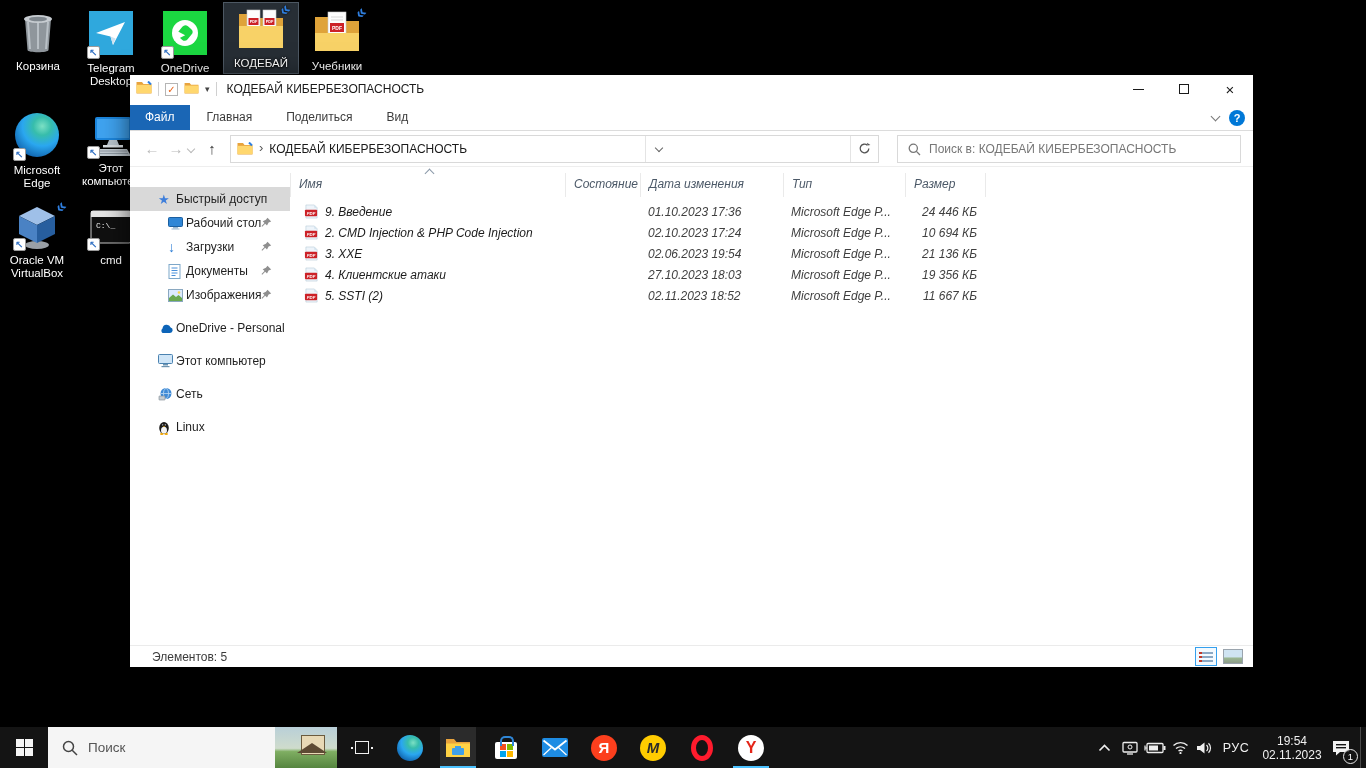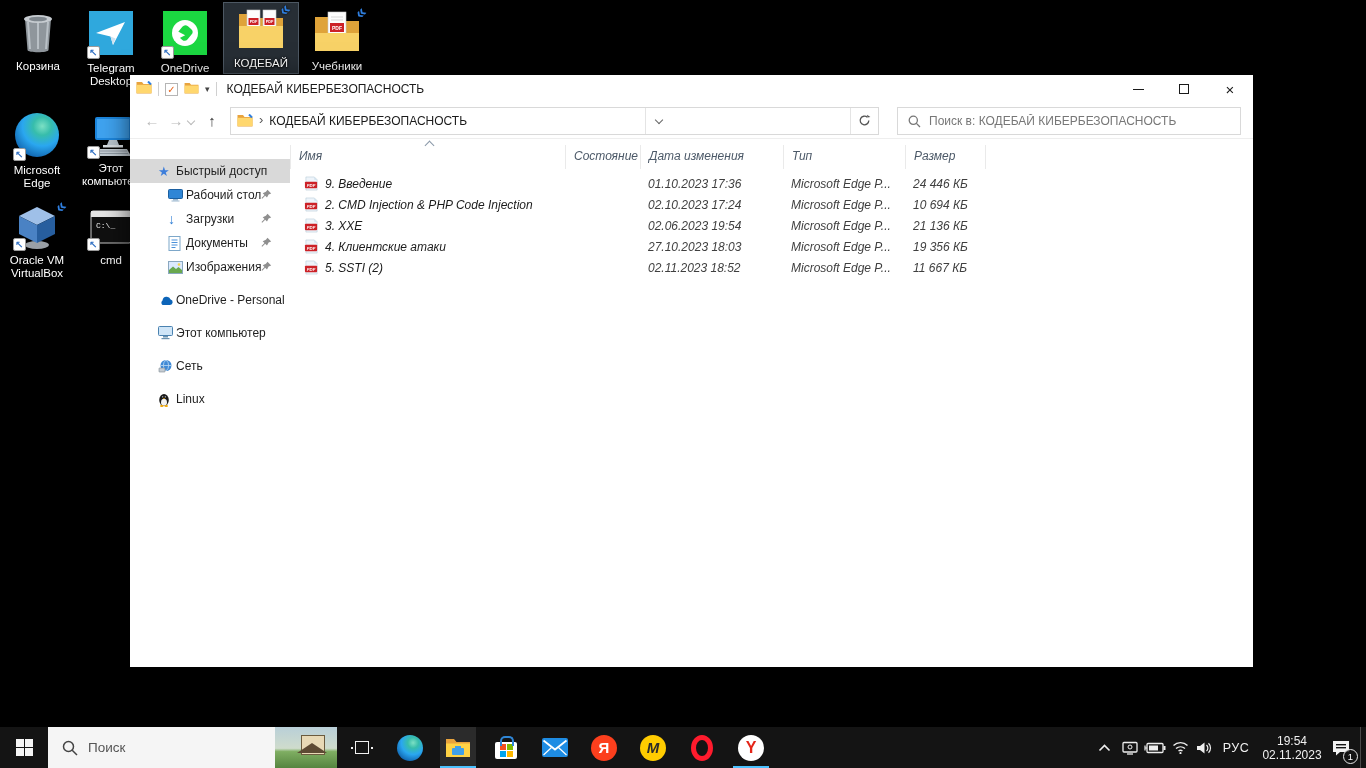--- a/index.html
+++ b/index.html
@@ -72,21 +72,21 @@
   .colheads { display:flex; height:24px; color:#4c5968; position:relative; }
   .ch { padding:4px 8px 0 8px; border-left:1px solid #eaeaea; }
   .ch:first-child { border-left:0; padding-left:14px; }
   .ch-name { width:275px; } .ch-status { width:75px; } .ch-mod { width:143px; } .ch-type { width:122px; } .ch-size { width:80px; } .ch-fill { flex:1; }
   .sort-caret { position:absolute; left:136px; top:-3px; width:7px; height:7px; border-left:1.2px solid #8a98a8; border-top:1.2px solid #8a98a8; transform:rotate(45deg); }
   .frow { display:flex; height:21px; align-items:center; color:#3f3f3f; }
   .fc { padding:0 8px; white-space:nowrap; overflow:hidden; }
   .fc-name { width:275px; padding-left:14px; display:flex; align-items:center; gap:6px; color:#1c1c1c; }
   .fc-name svg { flex:none; }
   .fc-status { width:75px; } .fc-mod { width:143px; } .fc-type { width:122px; }
-  .fc-size { width:80px; }
+  .fc-size { width:80px; text-align:right; }
   .rows { margin-top:4px; }
 
   .statusbar { height:22px; border-top:1px solid #ebebeb; display:flex; align-items:center; padding:0 10px 0 22px; color:#3b3b3b; }
   .view-toggles { margin-left:auto; display:flex; gap:6px; align-items:center; }
   .vt-details { width:22px; height:19px; border:1.5px solid #35a0ee; background:#f3faff; display:flex; flex-direction:column; justify-content:center; gap:2px; padding:2px 3px; }
   .vt-details i { display:block; height:2px; background:#8aa8c4; position:relative; }
   .vt-details i::before { content:""; position:absolute; left:0; top:0; width:3px; height:2px; background:#c0392b; }
   .vt-thumbs { width:20px; height:15px; border:1px solid #9aa4ad; background:linear-gradient(180deg,#cfe4f2 0%,#cfe4f2 55%,#9bb893 60%,#8d9c8a 100%); }
 
   
@@ -266,20 +266,30 @@
       <div class="wc wc-min">
           <i></i>
         </div>
       <div class="wc wc-max">
           <i></i>
         </div>
       <div class="wc wc-close">×</div>
     </div>
   </div>
 
+  <div class="tabsrow">
+    <div class="tab tab-file">Файл</div>
+    <div class="tab">Главная</div>
+    <div class="tab">Поделиться</div>
+    <div class="tab">Вид</div>
+    <div class="tabsrow-right">
+      <span class="ribbon-chev"></span>
+      <span class="help-btn">?</span>
+    </div>
+  </div>
 
   <div class="navbar">
     <span class="nav-arrow">←</span>
     <span class="nav-arrow">→</span>
     <span class="nav-chev"></span>
     <span class="nav-arrow enabled">↑</span>
     <div class="addressbar">
       <span class="addr-folder">
           <svg width="16" height="13" viewBox="0 0 16 13">
             <path d="M.5 1 h5.5 l1.5 2 h8 v9.5 h-15 z" fill="#e8a33d"></path>
@@ -491,20 +501,31 @@
             </div>
           <div class="fc fc-status"></div>
           <div class="fc fc-mod">02.11.2023 18:52</div>
           <div class="fc fc-type">Microsoft Edge P...</div>
           <div class="fc fc-size">11 667 КБ</div>
         </div>
       </div>
     </div>
   </div>
 
+  <div class="statusbar">
+    <span>Элементов: 5</span>
+    <div class="view-toggles">
+      <div class="vt-details">
+          <i></i>
+          <i></i>
+          <i></i>
+        </div>
+      <div class="vt-thumbs"></div>
+    </div>
+  </div>
 </div>
 
 <div class="taskbar">
   <div class="tb" style="left:0;width:48px">
     <div class="start-logo">
         <i></i>
         <i></i>
         <i></i>
         <i></i>
       </div>

